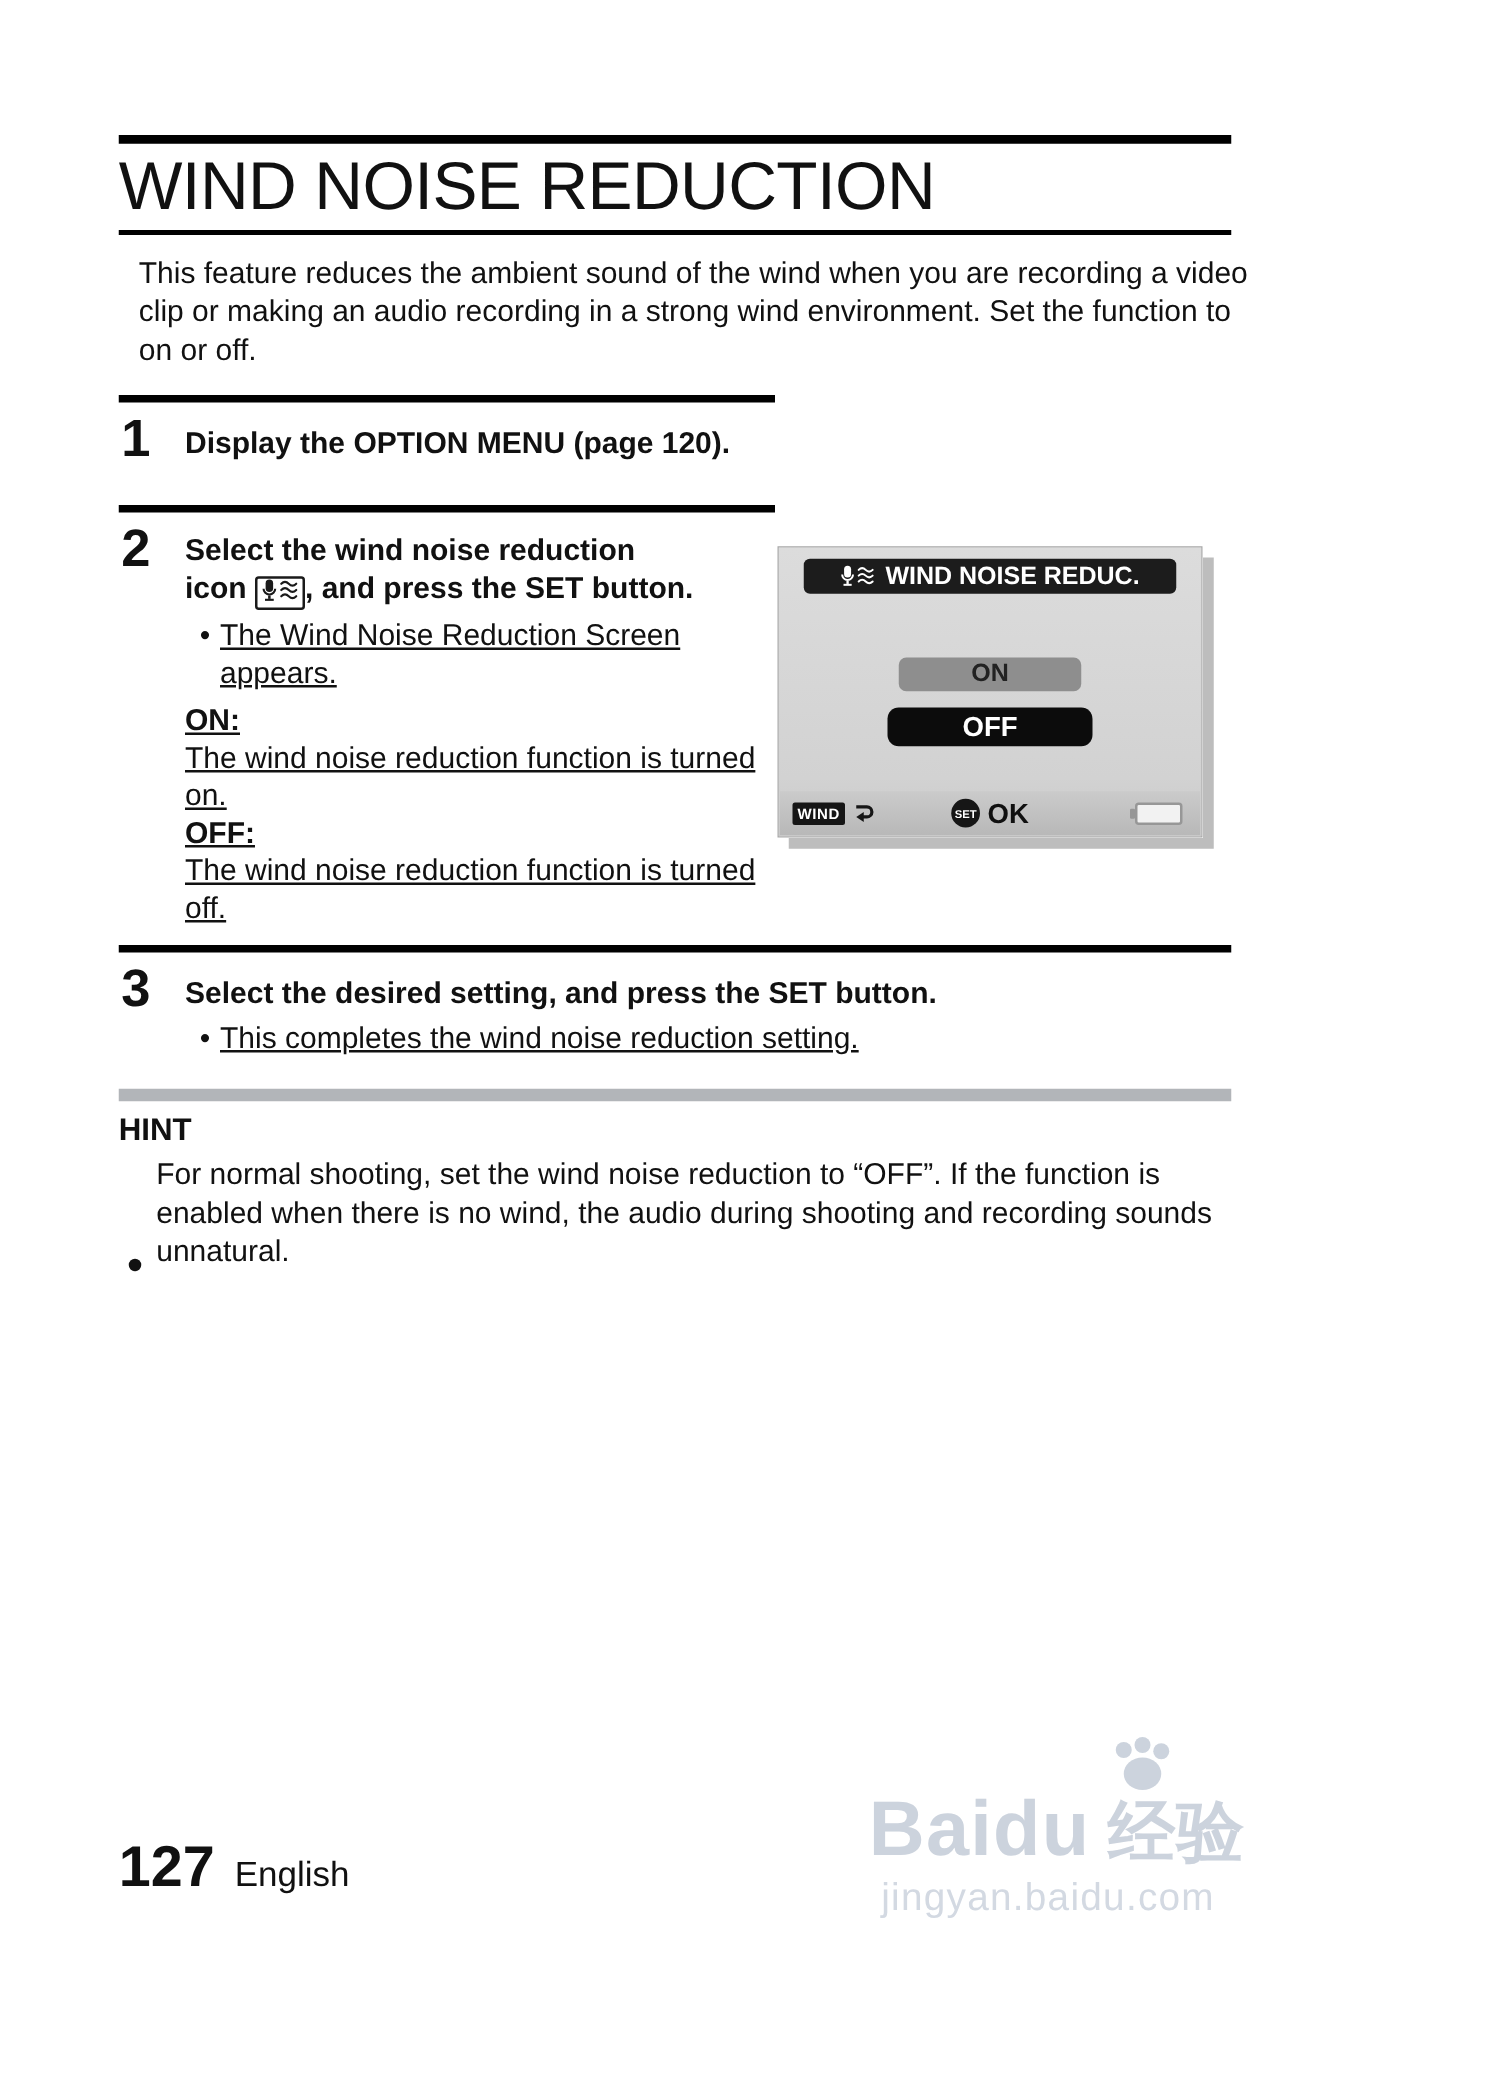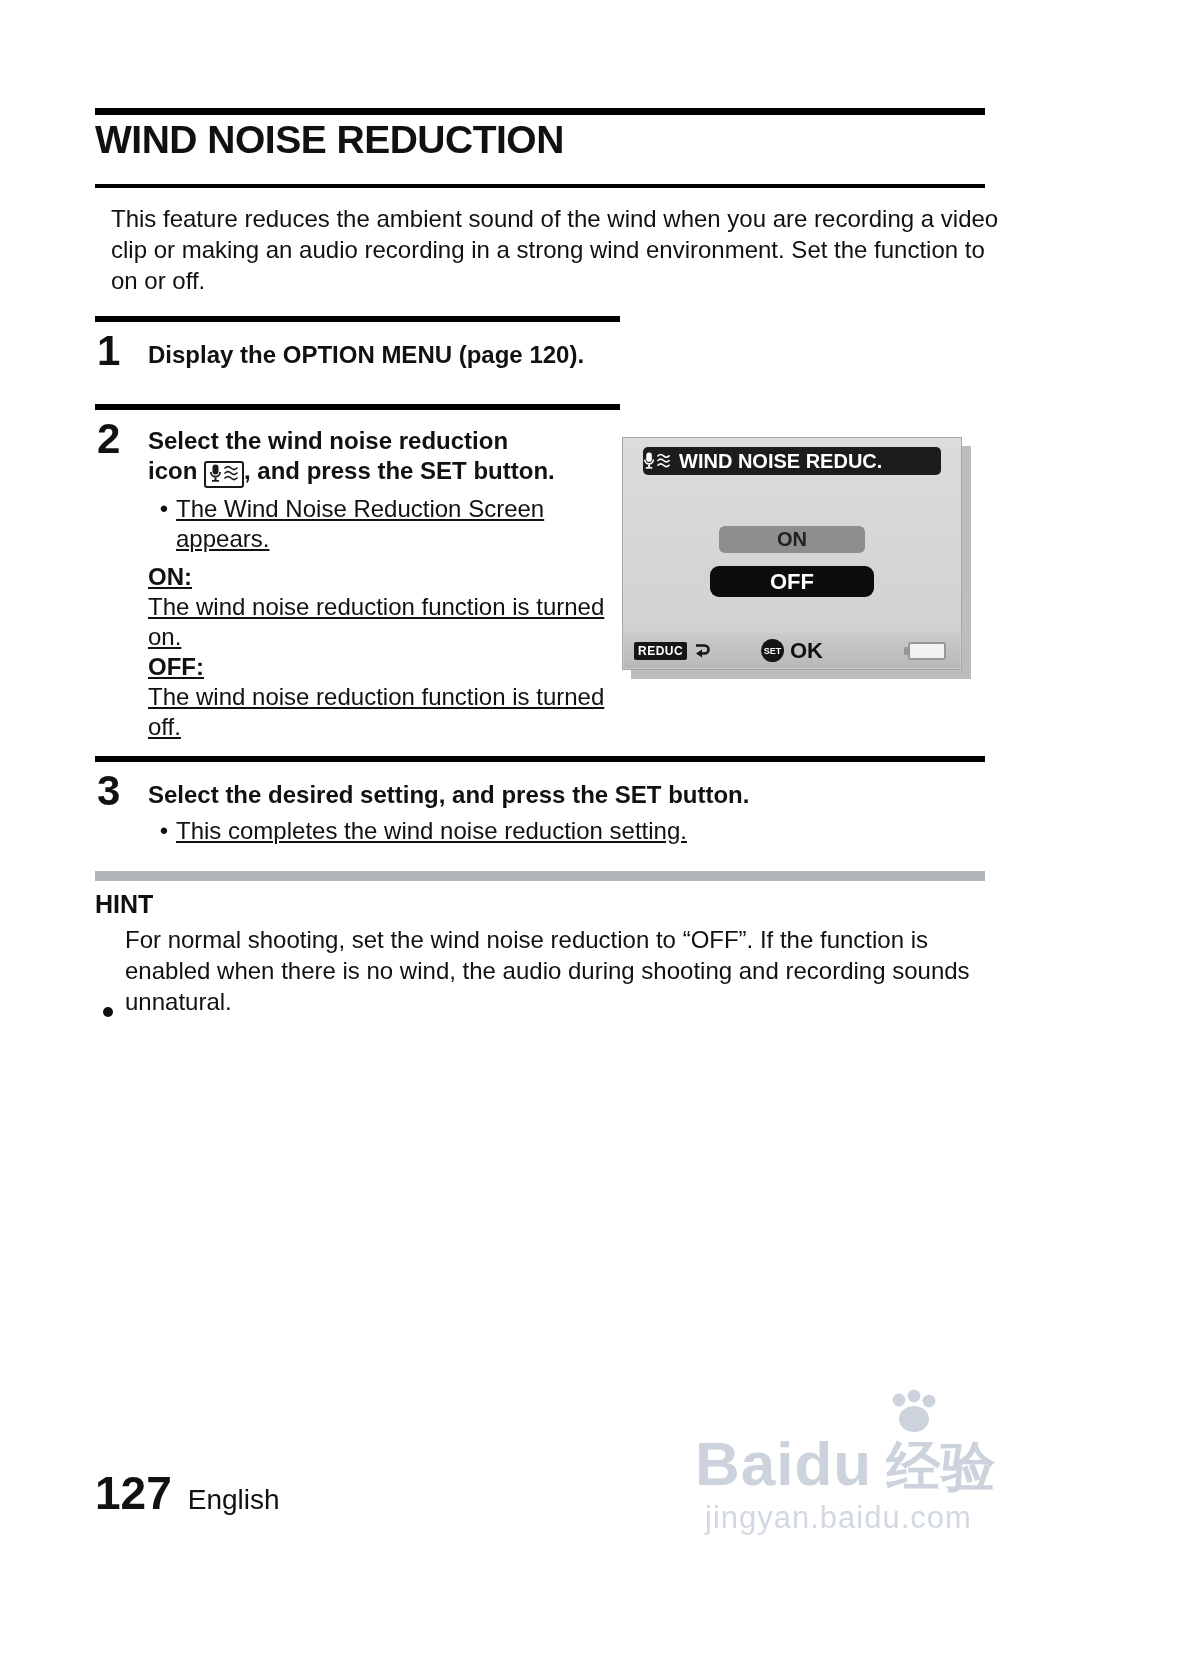--- a/index.html
+++ b/index.html
@@ -7,21 +7,21 @@
   body {
     background:#fff;
     font-family:"Liberation Sans", sans-serif;
     color:#111;
     position:relative;
     overflow:hidden;
   }
   .content { position:absolute; left:95px; top:0; width:890px; height:1680px; }
 
   .rule-top      { position:absolute; left:0; top:108px; width:890px; height:7px; background:#000; }
-  .page-title    { position:absolute; left:0; top:118px; font-size:39px; font-weight:bold; letter-spacing:-0.5px; white-space:nowrap; }
+  .page-title    { position:absolute; left:0; top:118px; font-size:54px; font-weight:normal; letter-spacing:-0.5px; white-space:nowrap; }
   .rule-title    { position:absolute; left:0; top:184px; width:890px; height:4px; background:#000; }
 
   .intro { position:absolute; left:16px; top:203px; width:893px; font-size:24px; line-height:31px; }
 
   .step-bar { position:absolute; left:0; height:6px; background:#000; }
   .bar-1 { top:316px; width:525px; }
   .bar-2 { top:404px; width:525px; }
   .bar-3 { top:756px; width:890px; }
 
   .step-num { position:absolute; left:2px; font-size:42px; font-weight:bold; line-height:1; }
@@ -52,21 +52,21 @@
   .camera-screen {
     position:absolute; left:527px; top:437px; width:340px; height:233px;
     background:linear-gradient(180deg,#dcdcdc 0%, #d2d2d2 80%, #c9c9c9 100%);
     border:1px solid #a8a8a8;
     box-shadow:9px 9px 0 #bdbdbd;
   }
   .cam-header {
     position:absolute; top:9px; left:20px; right:20px; height:28px;
     background:#1c1c1c; border-radius:5px;
     color:#fff; font-weight:bold; font-size:20px;
-    display:flex; align-items:center; justify-content:flex-start; gap:8px;
+    display:flex; align-items:center; justify-content:center; gap:8px;
     white-space:nowrap;
   }
   .cam-btn {
     position:absolute; left:50%; transform:translateX(-50%);
     text-align:center; font-weight:bold; cursor:default;
   }
   .cam-btn.on  { top:88px;  width:146px; height:27px; line-height:27px; background:#8e8e8e; color:#222;  font-size:20px; border-radius:6px; }
   .cam-btn.off { top:128px; width:164px; height:31px; line-height:31px; background:#0c0c0c; color:#fff; font-size:22px; border-radius:9px; }
   .cam-bottom {
     position:absolute; left:1px; right:1px; bottom:1px; height:35px;
@@ -173,21 +173,21 @@
               <path d="M16 14 q3 -3 6 0 t6 0"></path>
             </g>
           </svg>
         </span>
       <span>WIND NOISE REDUC.</span>
     </div>
     <div class="cam-btn on">ON</div>
     <div class="cam-btn off">OFF</div>
     <div class="cam-bottom">
       <span class="menu-group">
-        <span class="menu-box">REDUC</span>
+        <span class="menu-box">WIND</span>
         <span style="display:inline-flex;">
             <svg width="19" height="17" viewBox="0 0 19 17">
               <path d="M4 3.5 h8.5 a4 4 0 0 1 0 8 h-3.5" fill="none" stroke="#161616" stroke-width="2.6"></path>
               <path d="M10 7.5 l-6 4 6 4 z" fill="#161616"></path>
             </svg>
           </span>
       </span>
       <span class="set-group">
         <span class="set-circle">SET</span>
         <span class="ok-label">OK</span>

